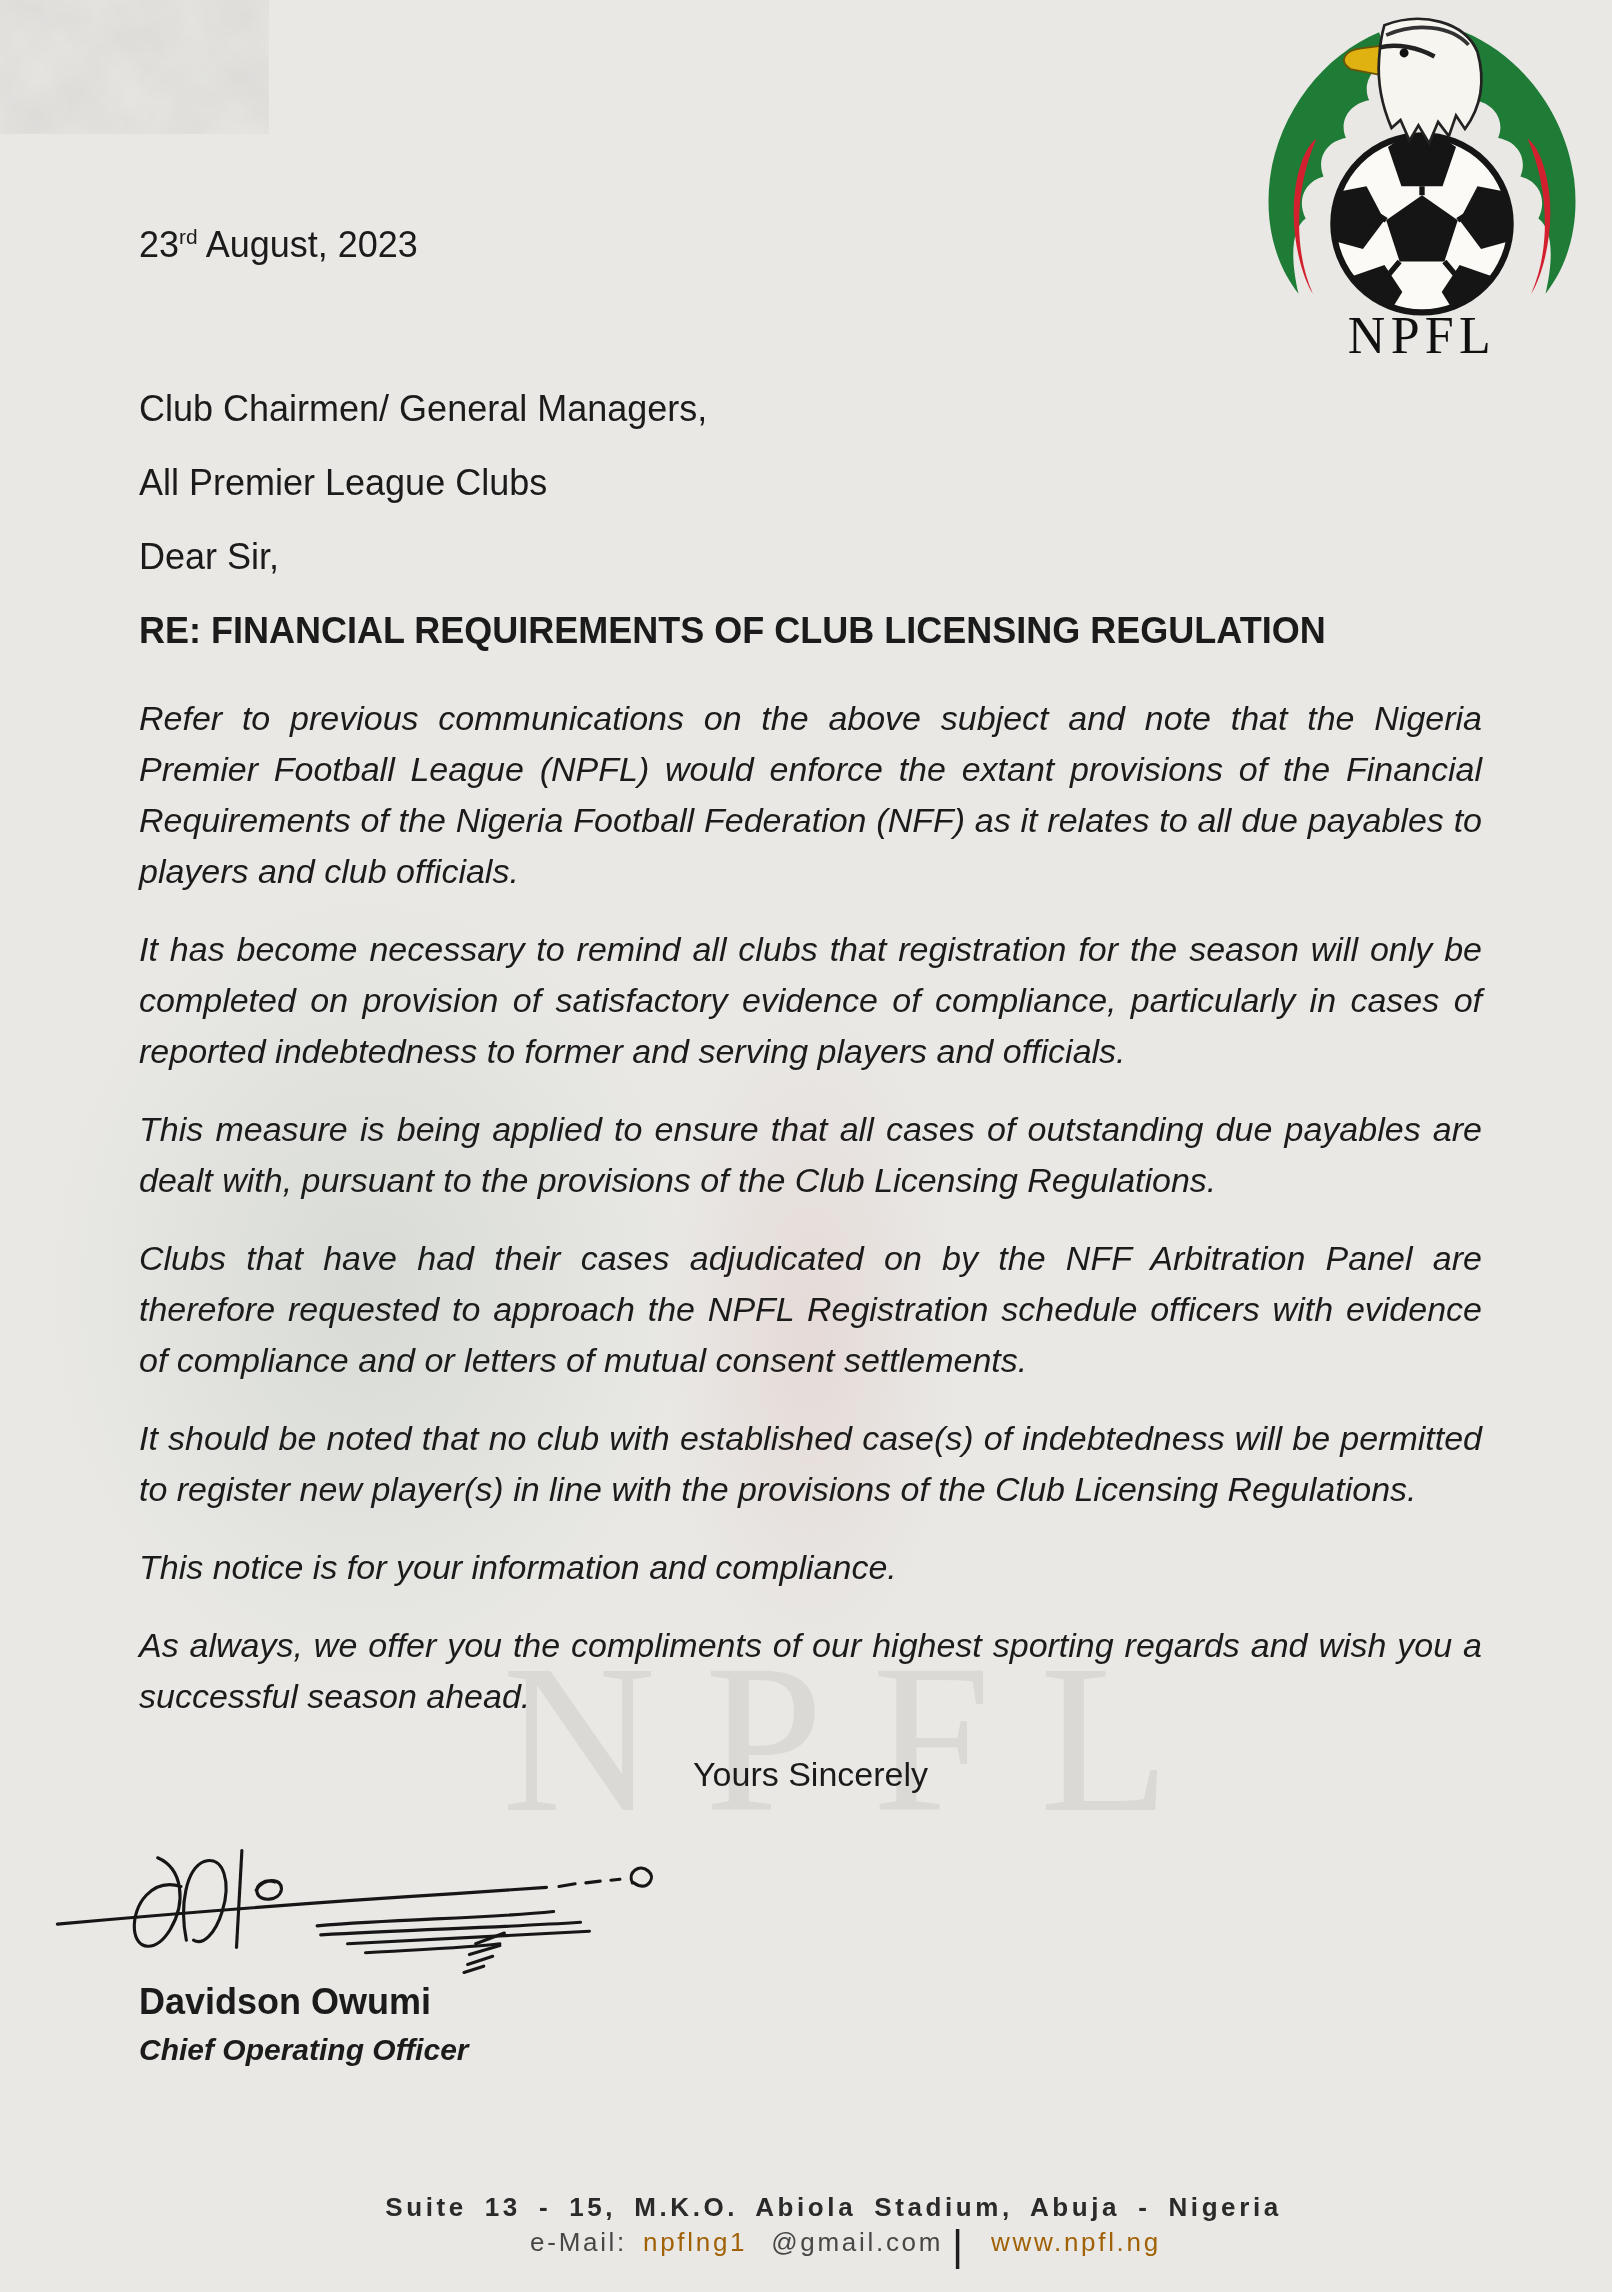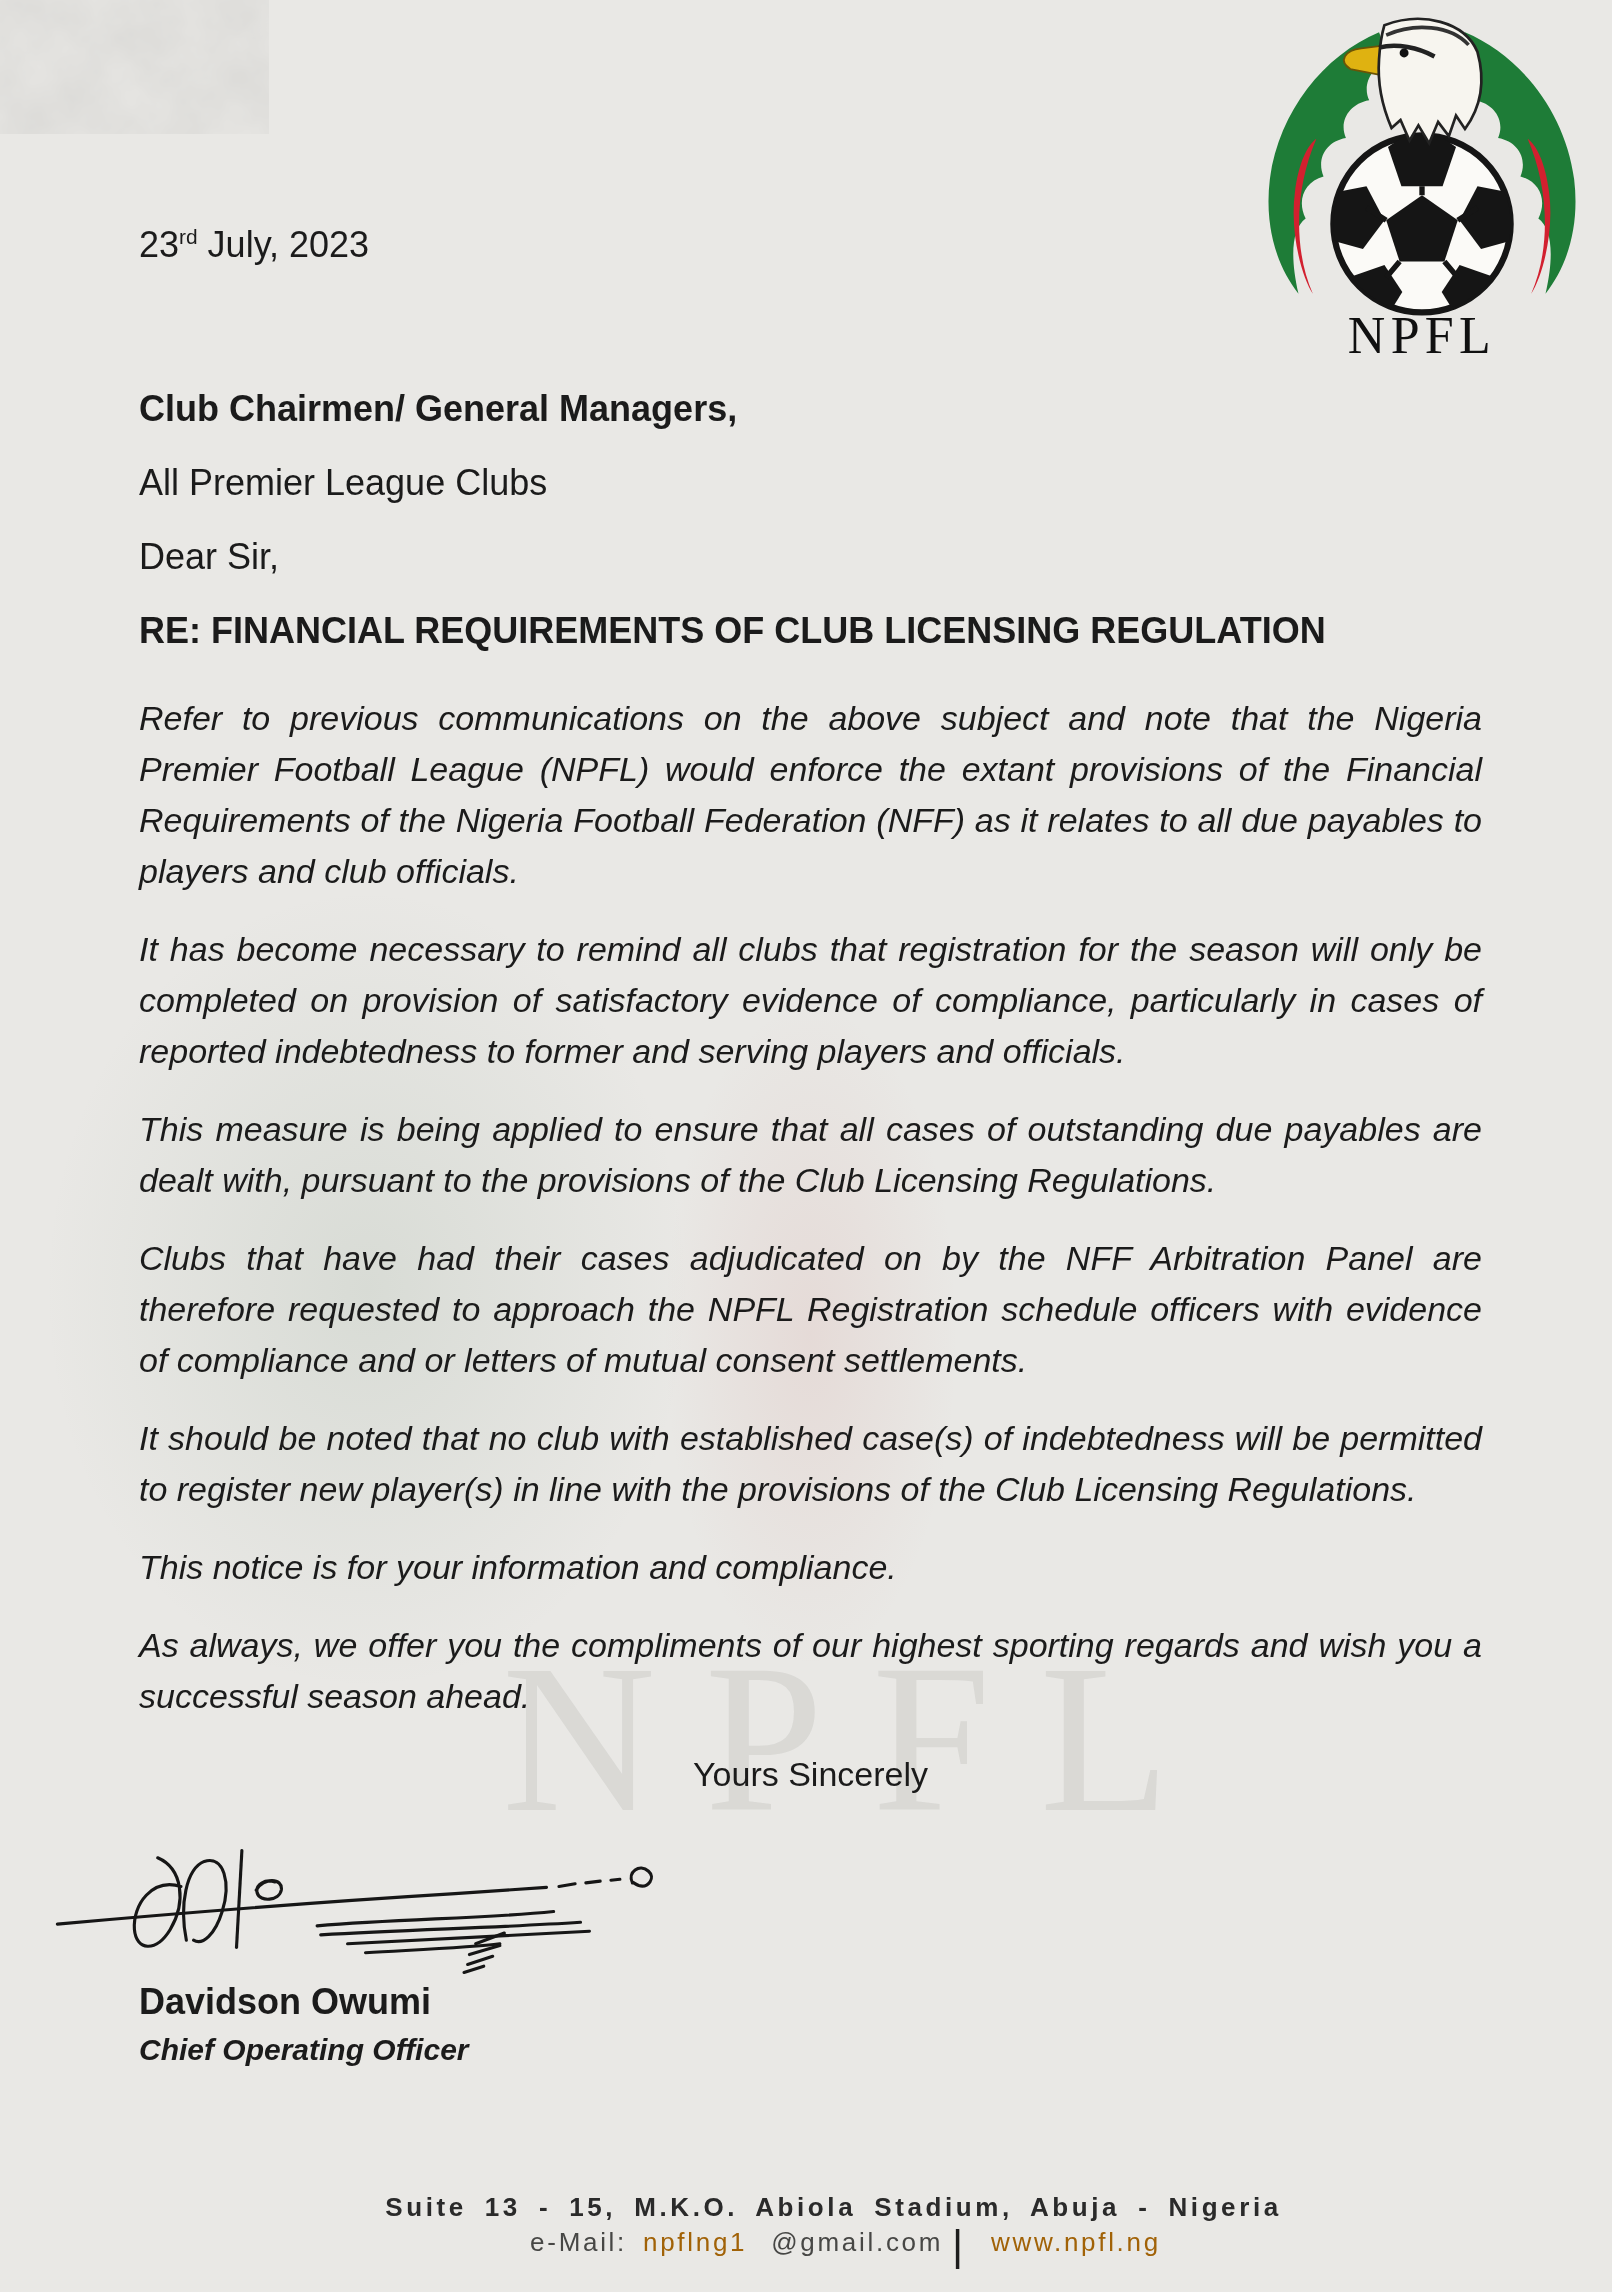--- a/index.html
+++ b/index.html
@@ -24,21 +24,21 @@
     font-size:213px; line-height:1; letter-spacing:49px;
     color:rgba(62,62,60,0.09); white-space:nowrap;
   }
   
   .date-line { position:absolute; left:139px; top:224px; z-index:2; font-size:36px; }
   .date-line sup { font-size:0.58em; vertical-align:super;margin-top:37px; }
   .logo { position:absolute; left:1243px; top:9px; width:358px; height:351px; z-index:2; }
   
   .content { position:absolute; left:139px; top:387px; width:1343px; z-index:2; }
   .addr { font-size:36px; line-height:43px; margin:0 0 31px 0; }
-  .addr.bold { font-weight:bold; }
+  .addr.bold { font-weight:normal; }
   .subject { font-size:36px; line-height:43px; font-weight:bold; margin:0 0 41px 0; }
   .para { font-size:34px; line-height:51px; margin:7px 0 27px 0; text-align:justify;font-style:italic; }
   .vale { font-size:34px; line-height:51px; margin:0;text-align:center; }
   .signature { position:absolute; left:52px; top:1847px; width:627px; height:130px; z-index:2; }
   .signer-name { position:absolute; left:139px; top:1981px; z-index:2; font-size:36px; font-weight:bold; }
   .signer-title { position:absolute; left:139px; top:2033px; z-index:2; font-size:30px; font-weight:bold; font-style:italic; }
   
   .footer { position:absolute; left:0; right:0; top:2192px; z-index:2; text-align:center; transform:translateX(27px); }
   .footer-address { font-size:26px; font-weight:bold; letter-spacing:3.6px; word-spacing:7.2px; color:#2a2a2a; margin-bottom:3.6px; }
   .footer-contact { font-size:26px; color:#3a3a3a; letter-spacing:2.7px; }
@@ -50,21 +50,21 @@
 </head>
 <body>
 
 <div class="page">
 
   <div class="tint tint-green"></div>
   <div class="tint tint-pink"></div>
 
   <div class="watermark">NPFL</div>
 
-  <div class="date-line"><span>23</span><sup>rd</sup><span> July, 2023</span></div>
+  <div class="date-line"><span>23</span><sup>rd</sup><span> August, 2023</span></div>
 
   <svg class="logo" viewBox="0 0 400 392">
 
     <g>
       <path d="M152,26 C90,52 40,115 30,190 C24,240 36,285 62,318 C52,275 55,245 70,234 C60,214 68,193 90,187 C82,168 92,148 115,144 C107,126 118,106 141,102 C133,85 143,64 164,58 Z" fill="#1e7c37"></path>
       <path d="M152,26 C90,52 40,115 30,190 C24,240 36,285 62,318 C52,275 55,245 70,234 C60,214 68,193 90,187 C82,168 92,148 115,144 C107,126 118,106 141,102 C133,85 143,64 164,58 Z" fill="#1e7c37" transform="translate(400 0) scale(-1 1)"></path>
     </g>
 
     <g>
       <path d="M82,145 C58,200 56,268 78,318 C66,300 52,250 58,205 C62,172 72,152 82,145 Z" fill="#d2202f"></path>

